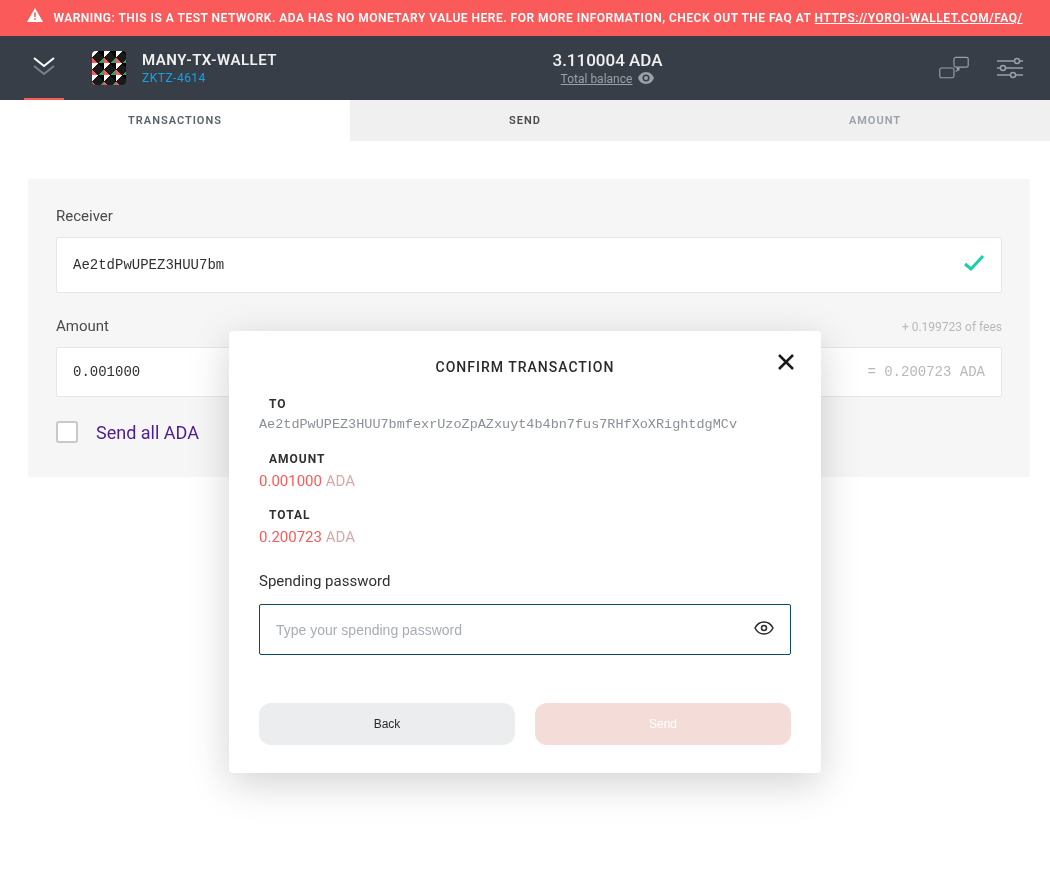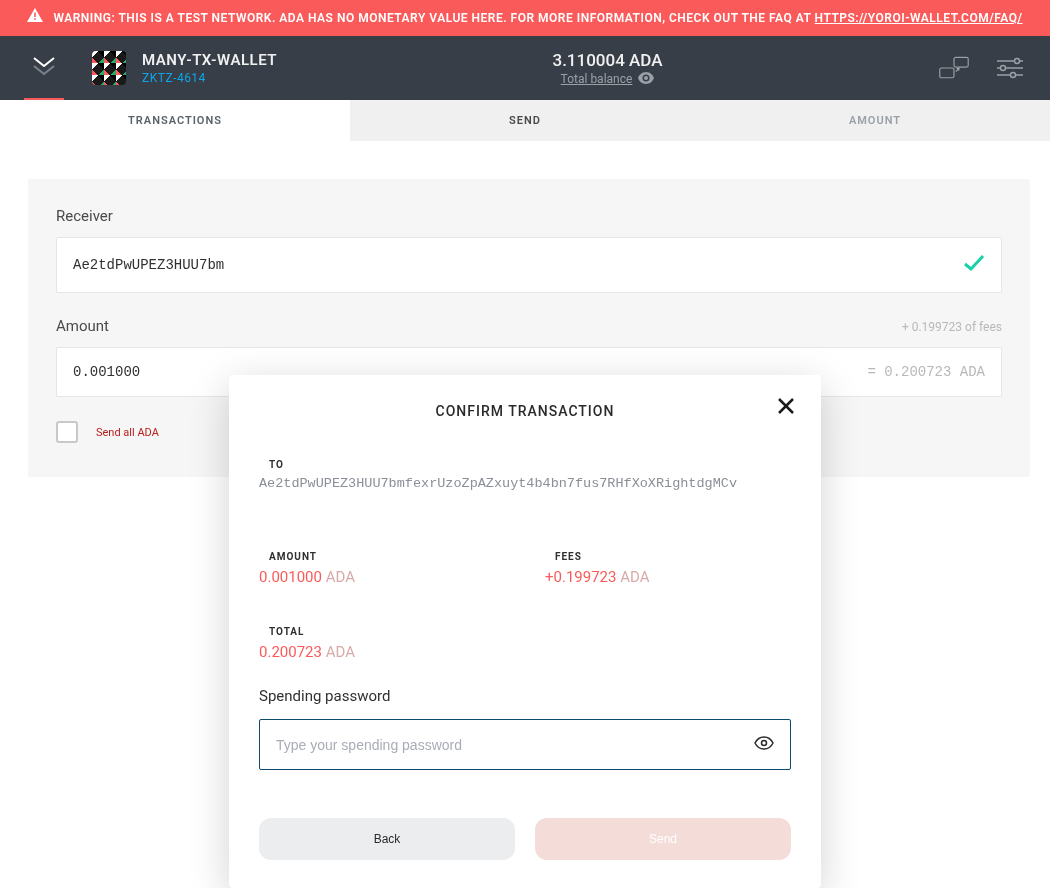--- a/index.html
+++ b/index.html
@@ -190,31 +190,31 @@
       margin-top: 18px;
     }
     .checkbox {
       width: 22px;
       height: 22px;
       border: 2px solid #c8c8c8;
       border-radius: 3px;
       background: #fff;
     }
     .checkbox-label {
-      font-size: 11px;
-      color: #b91c1c;
+      font-size: 18px;
+      color: #4c1d95;
     }
     
     .modal-backdrop {
       position: absolute;
       inset: 0;
       background: rgba(255,255,255,0);
       display: flex;
       justify-content: center;
-      align-items: flex-end;
+      align-items: center;
       padding-top: 216px;
       pointer-events: none;
     }
     .modal {
       width: 592px;
       background: #fff;
       border-radius: 4px;
       box-shadow: 0 10px 40px rgba(0,0,0,0.18);
       padding: 28px 30px 28px 30px;
       pointer-events: auto;
@@ -229,26 +229,25 @@
       margin-bottom: 22px;
     }
     .modal-close {
       position: absolute;
       top: 22px;
       right: 26px;
       cursor: pointer;
       color: #1a1a1a;
     }
     .modal-label {
-      font-size: 10px;
+      font-size: 12px;
       font-weight: 700;
       letter-spacing: 1px;
       color: #303030;
       margin-left: 10px;
-      margin-top: 40px;
     }
     .modal-address {
       font-family: "Courier New", monospace;
       font-size: 13.5px;
       color: #8a8f98;
       margin-top: 6px;
       margin-bottom: 20px;
       word-break: break-all;
     }
     .modal-grid {
@@ -421,27 +420,20 @@
     <div class="modal-address">Ae2tdPwUPEZ3HUU7bmfexrUzoZpAZxuyt4b4bn7fus7RHfXoXRightdgMCv</div>
 
     <div class="modal-grid">
       <div class="modal-col">
         <div class="modal-label">AMOUNT</div>
         <div class="modal-value">
           <span class="num">0.001000</span>
           <span class="cur">ADA</span>
         </div>
       </div>
-      <div class="modal-col">
-        <div class="modal-label">FEES</div>
-        <div class="modal-value">
-          <span class="num">+0.199723</span>
-          <span class="cur">ADA</span>
-        </div>
-      </div>
     </div>
 
     <div>
       <div class="modal-label">TOTAL</div>
       <div class="modal-value">
         <span class="num">0.200723</span>
         <span class="cur">ADA</span>
       </div>
     </div>
 

